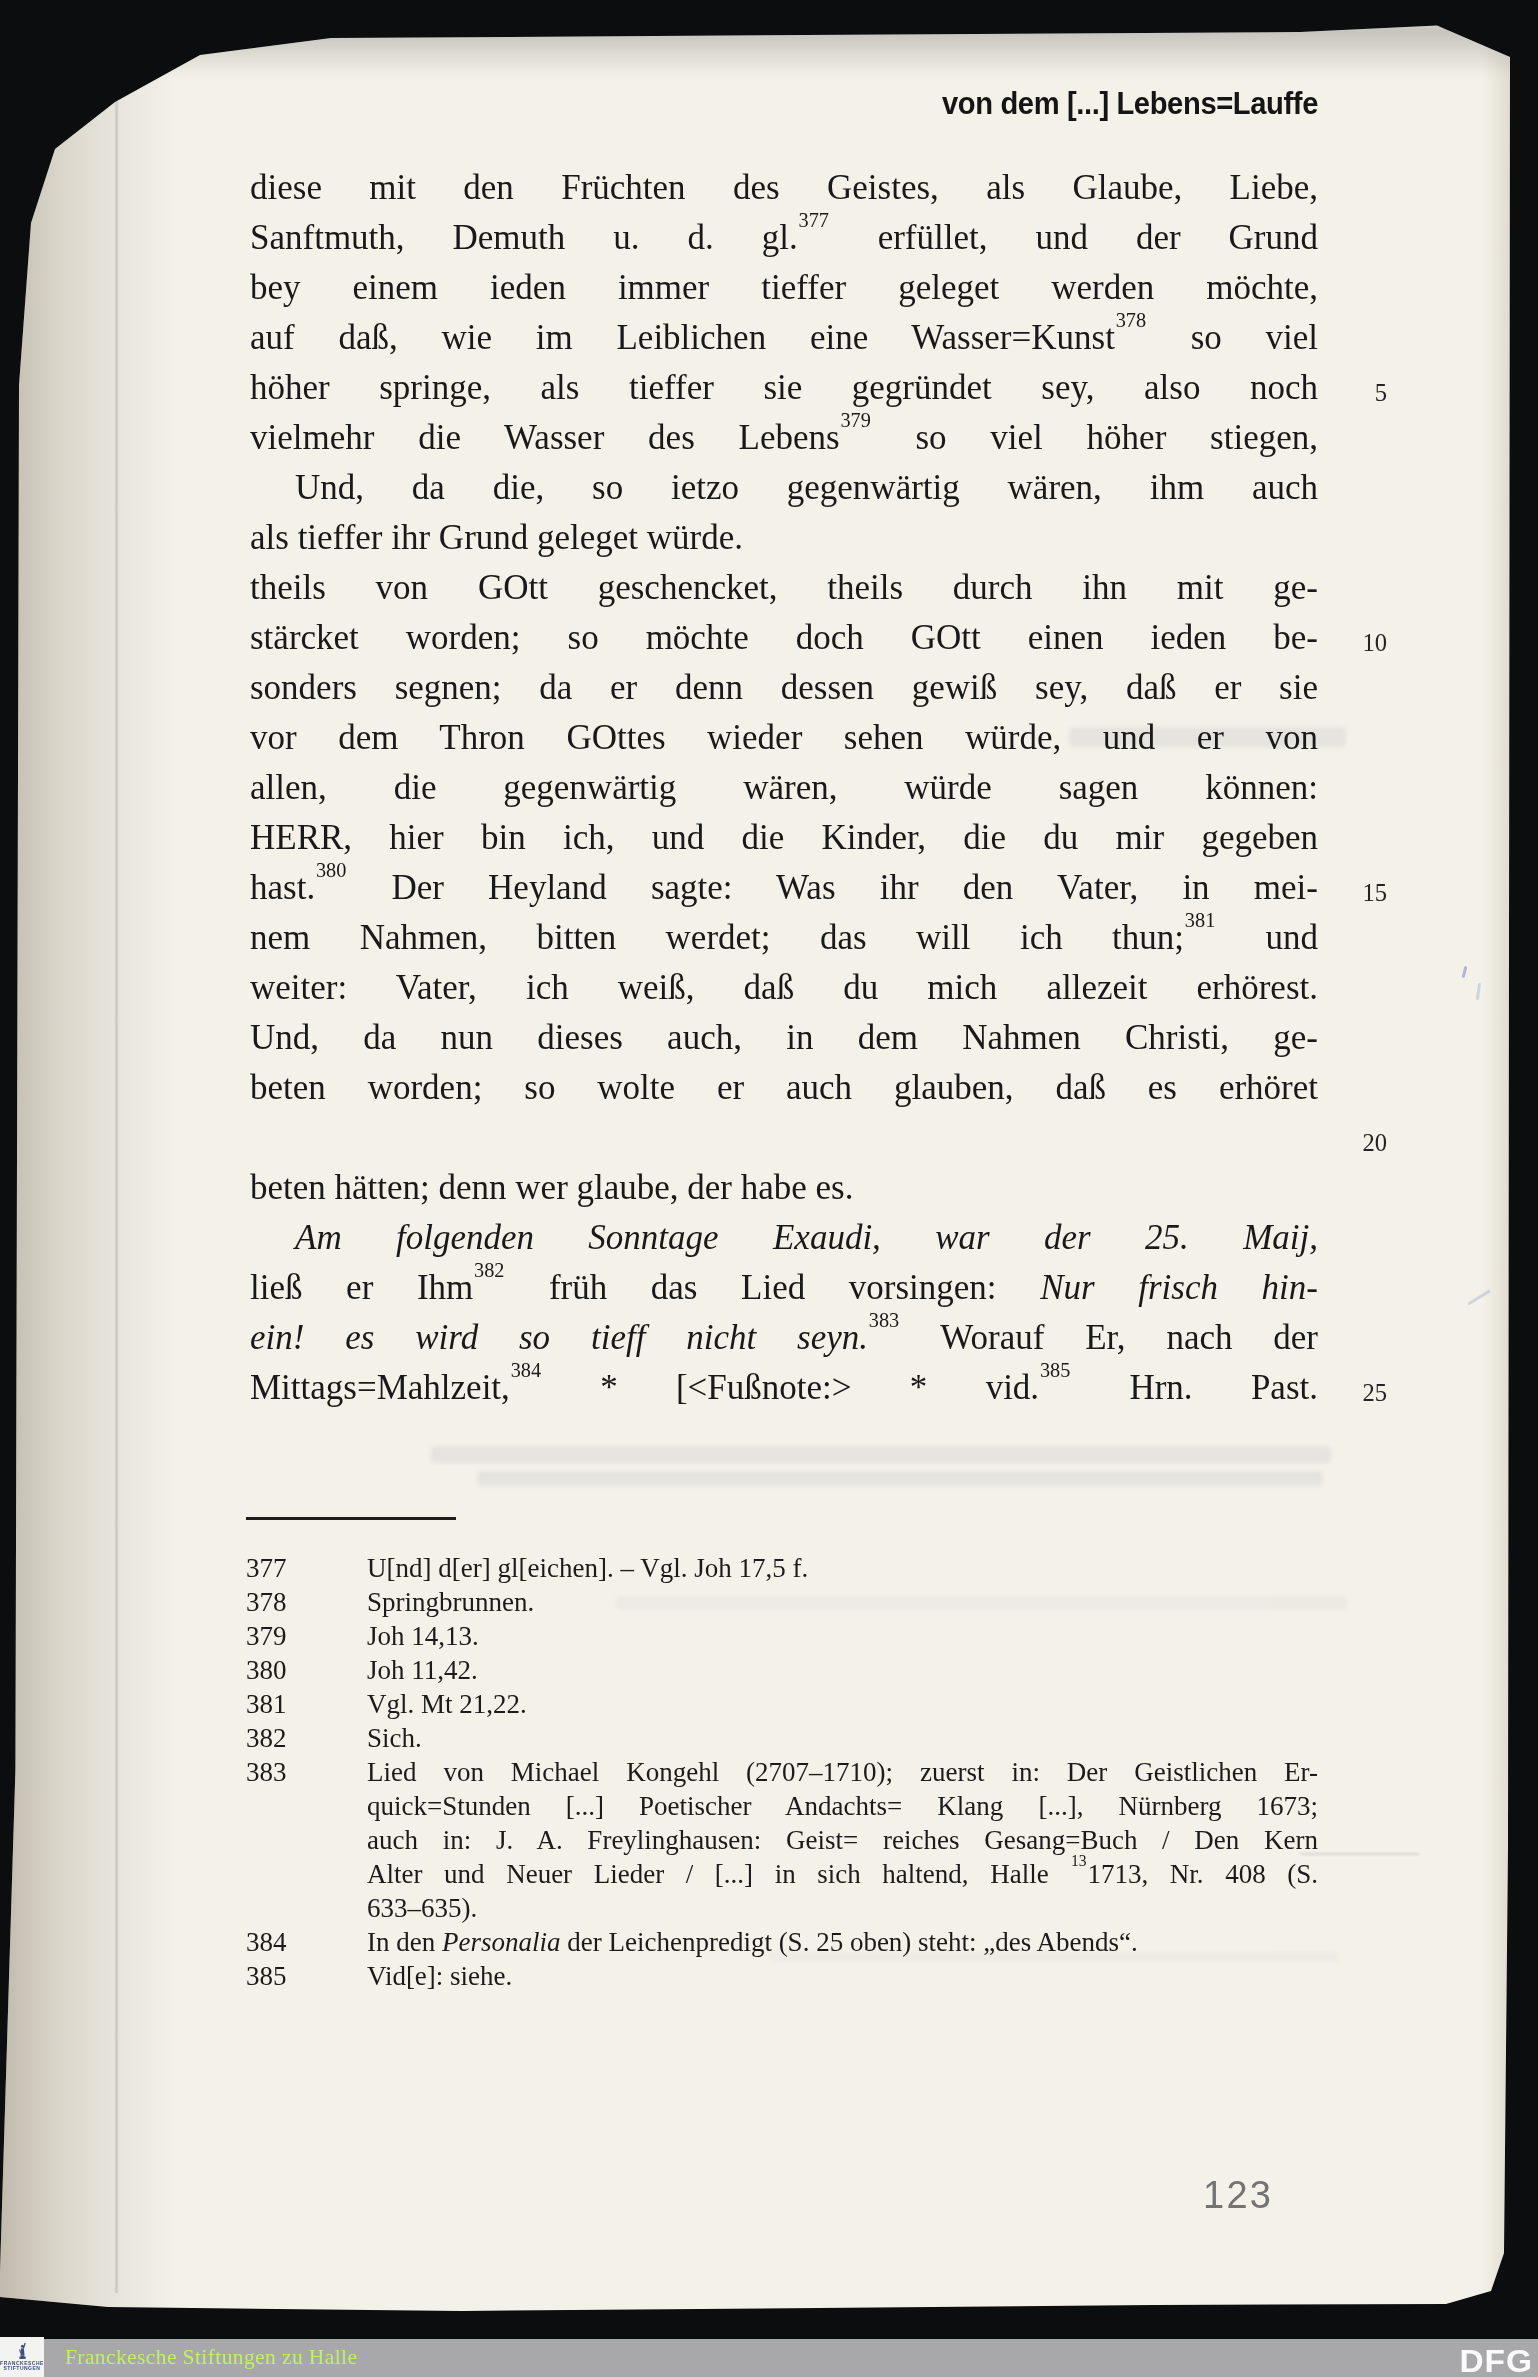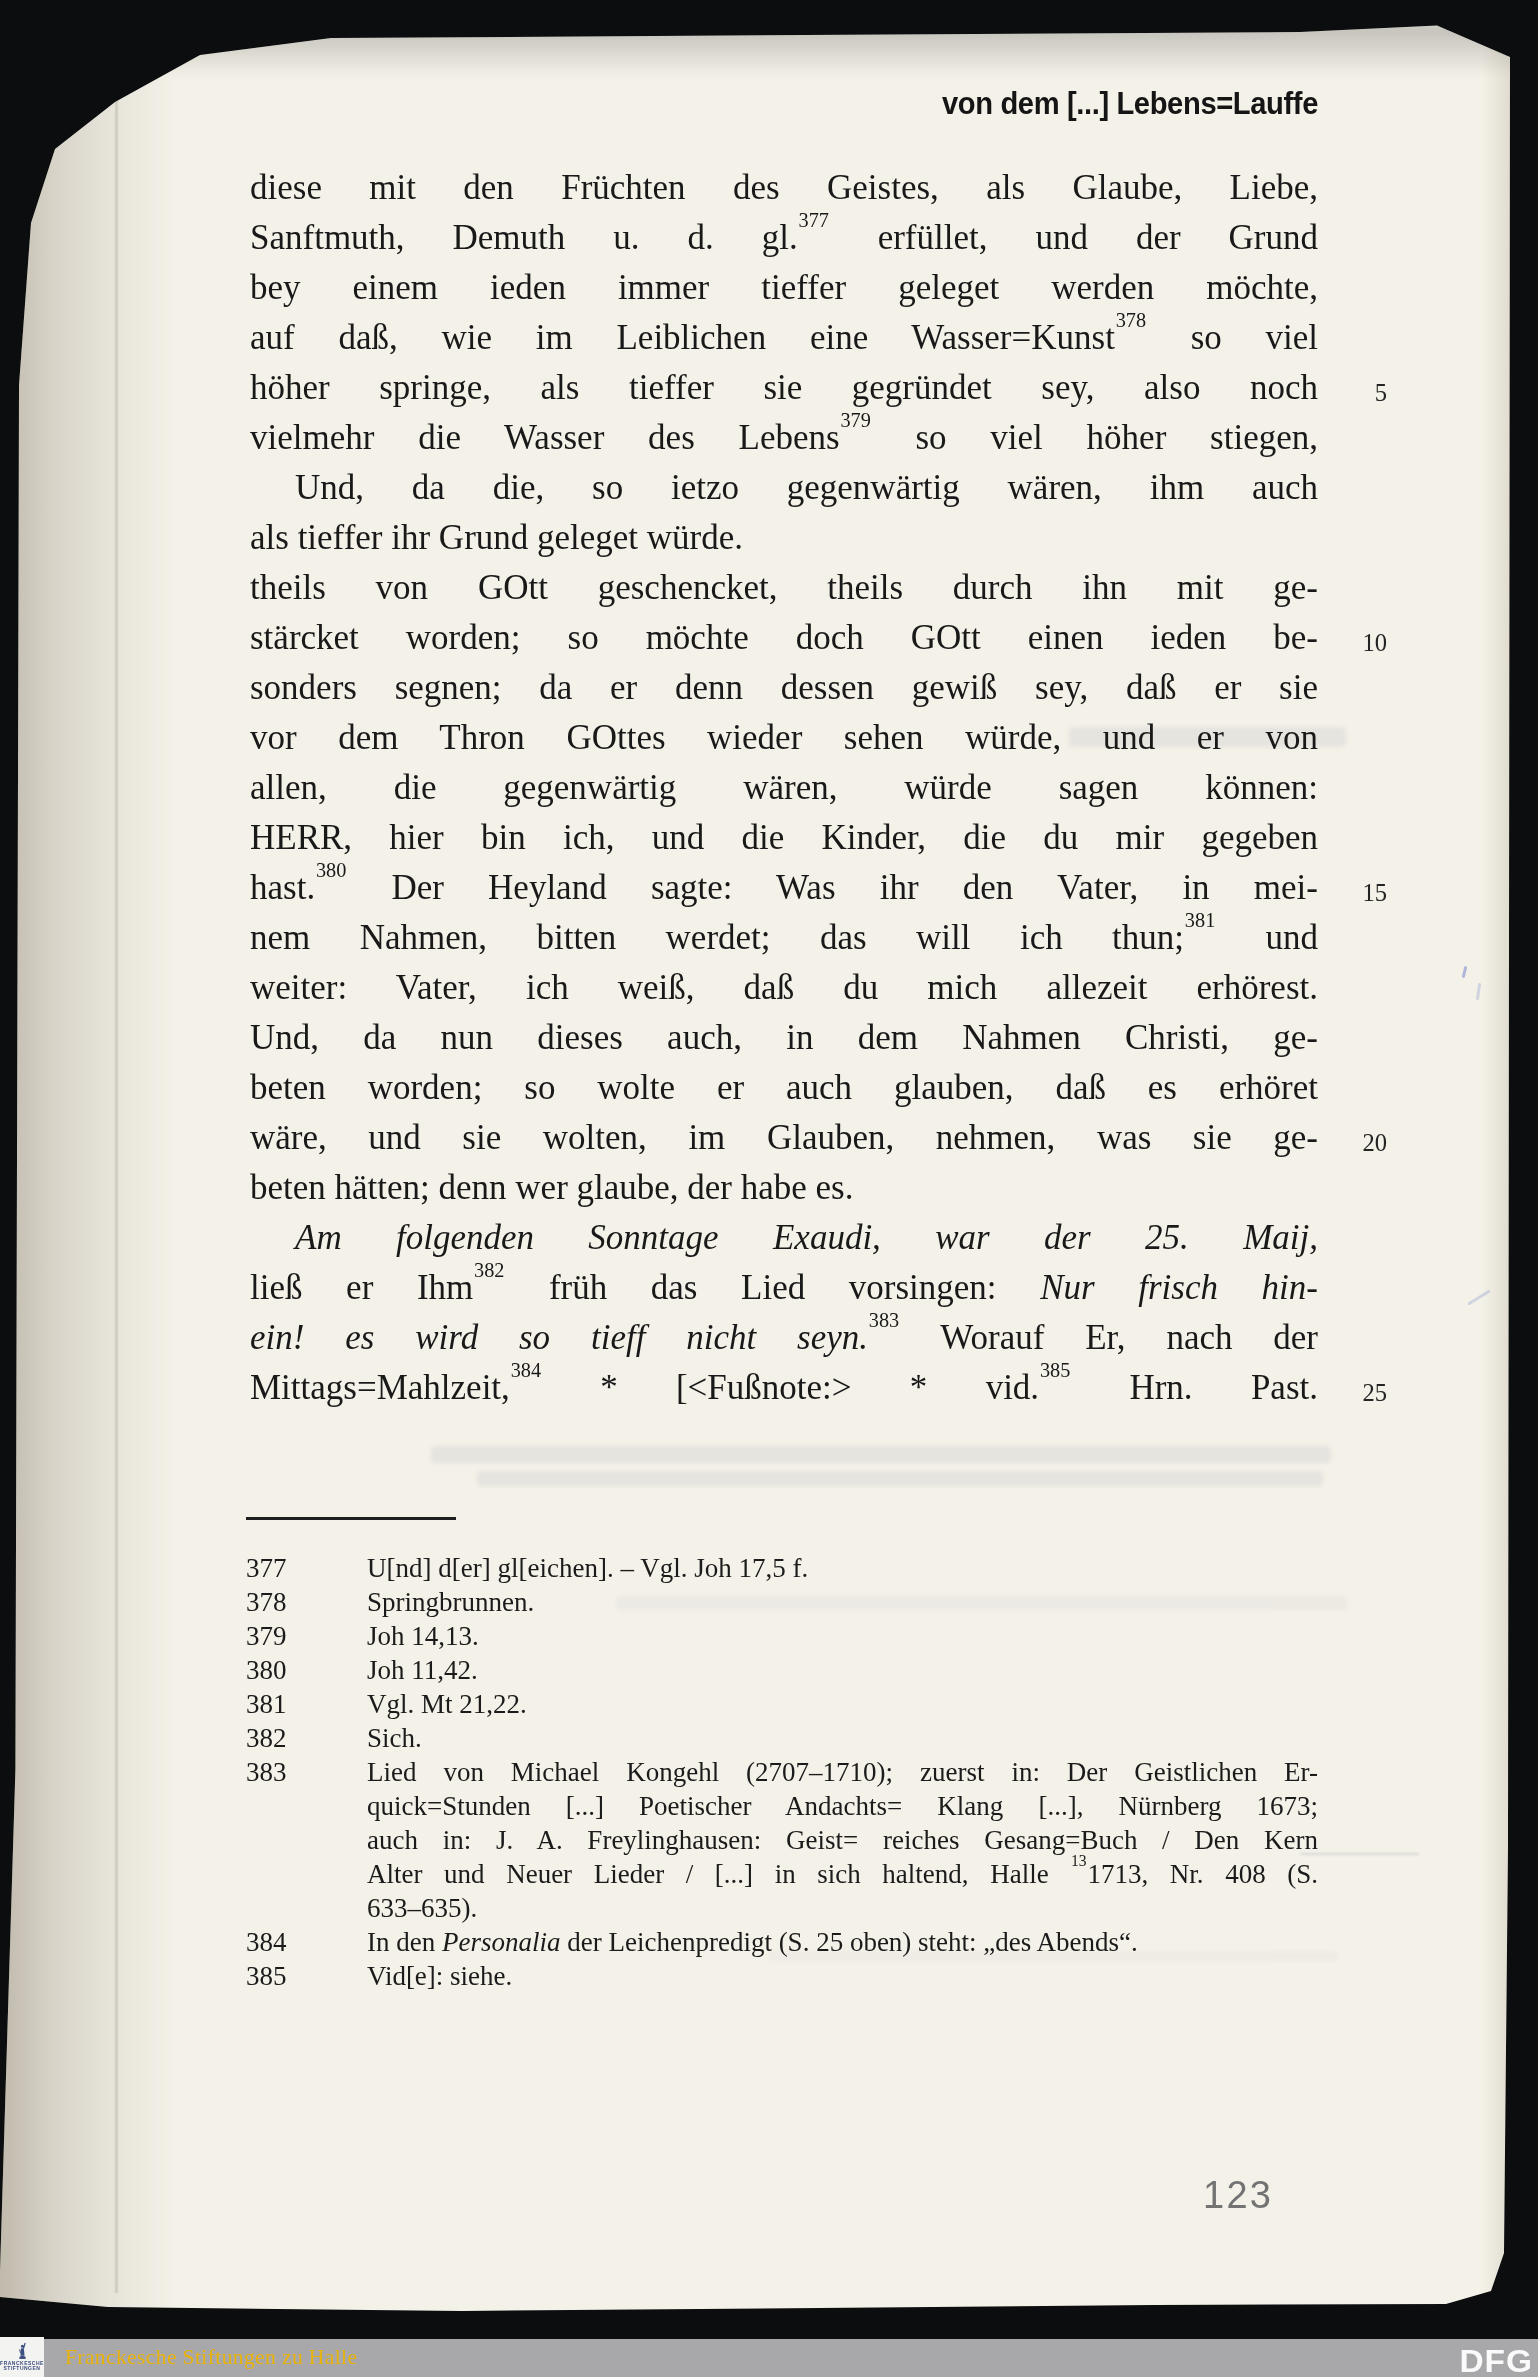--- a/index.html
+++ b/index.html
@@ -45,21 +45,21 @@
   .ghost{position:absolute;background:rgba(140,152,172,.14);filter:blur(2.3px);border-radius:4.6px;}
   .ghost-line{position:absolute;background:rgba(120,130,150,.22);filter:blur(0.8px);}
   .pen{position:absolute;background:rgba(90,110,200,.45);border-radius:1.5px;}
   
   .footer-bar{position:absolute;left:0;top:2339px;width:1539px;height:38px;background:#a8a8aa;}
   .logo-box{position:absolute;left:0;top:2337px;width:44px;height:40px;background:#f3f3f1;
         display:flex;flex-direction:column;align-items:center;justify-content:center;}
   .logo-text{font-family:"Liberation Sans","DejaVu Sans",sans-serif;font-size:5px;line-height:5.4px;
         color:#3d4e80;letter-spacing:0.5px;text-align:center;font-weight:bold;}
   .bar-title{position:absolute;left:65px;top:2345px;font-family:"Liberation Serif","DejaVu Serif",serif;
-        font-size:21.5px;color:#eab308;letter-spacing:0.4px;}
+        font-size:21.5px;color:#bef264;letter-spacing:0.4px;}
   .dfg{position:absolute;right:6.2px;top:2344px;font-family:"Liberation Sans","DejaVu Sans",sans-serif;
         font-weight:bold;font-size:31px;color:#fafafa;letter-spacing:0.8px;transform:scaleX(1.08);transform-origin:right;}
 </style>
 </head>
 <body>
 
 <div class="canvas">
 
   <div class="page">
     <div class="gutter-shade"></div>
@@ -94,21 +94,21 @@
       <div class="bline"><span>stärcket worden; so möchte doch GOtt einen ieden be-</span><span class="mnum">10</span></div>
       <div class="bline"><span>sonders segnen; da er denn dessen gewiß sey, daß er sie</span></div>
       <div class="bline"><span>vor dem Thron GOttes wieder sehen würde, und er von</span></div>
       <div class="bline"><span>allen, die gegenwärtig wären, würde sagen können:</span></div>
       <div class="bline"><span>HERR, hier bin ich, und die Kinder, die du mir gegeben</span></div>
       <div class="bline"><span>hast.</span><sup class="fnref">380</sup><span> Der Heyland sagte: Was ihr den Vater, in mei-</span><span class="mnum">15</span></div>
       <div class="bline"><span>nem Nahmen, bitten werdet; das will ich thun;</span><sup class="fnref">381</sup><span> und</span></div>
       <div class="bline"><span>weiter: Vater, ich weiß, daß du mich allezeit erhörest.</span></div>
       <div class="bline"><span>Und, da nun dieses auch, in dem Nahmen Christi, ge-</span></div>
       <div class="bline"><span>beten worden; so wolte er auch glauben, daß es erhöret</span></div>
-      <div class="bline"><span>wäre, und sie wolten, im Glauben, nehmen, was sie ge-</span><span class="mnum">20</span></div>
+      <div class="bline"><span class="mnum">20</span></div>
       <div class="bline nojust"><span>beten hätten; denn wer glaube, der habe es.</span></div>
       <div class="bline indent"><i>Am folgenden Sonntage Exaudi, war der 25. Maij,</i></div>
       <div class="bline"><span>ließ er Ihm</span><sup class="fnref">382</sup><span> früh das Lied vorsingen: </span><i>Nur frisch hin-</i></div>
       <div class="bline"><i>ein! es wird so tieff nicht seyn.</i><sup class="fnref">383</sup><span> Worauf Er, nach der</span></div>
       <div class="bline"><span>Mittags=Mahlzeit,</span><sup class="fnref">384</sup><span> * [&lt;Fußnote:&gt; * vid.</span><sup class="fnref">385</sup><span> Hrn. Past.</span><span class="mnum">25</span></div>
     </div>
 
   <div class="fn-rule"></div>
   <div class="fn-block" id="footnote-list">
       <div class="fn-row">

